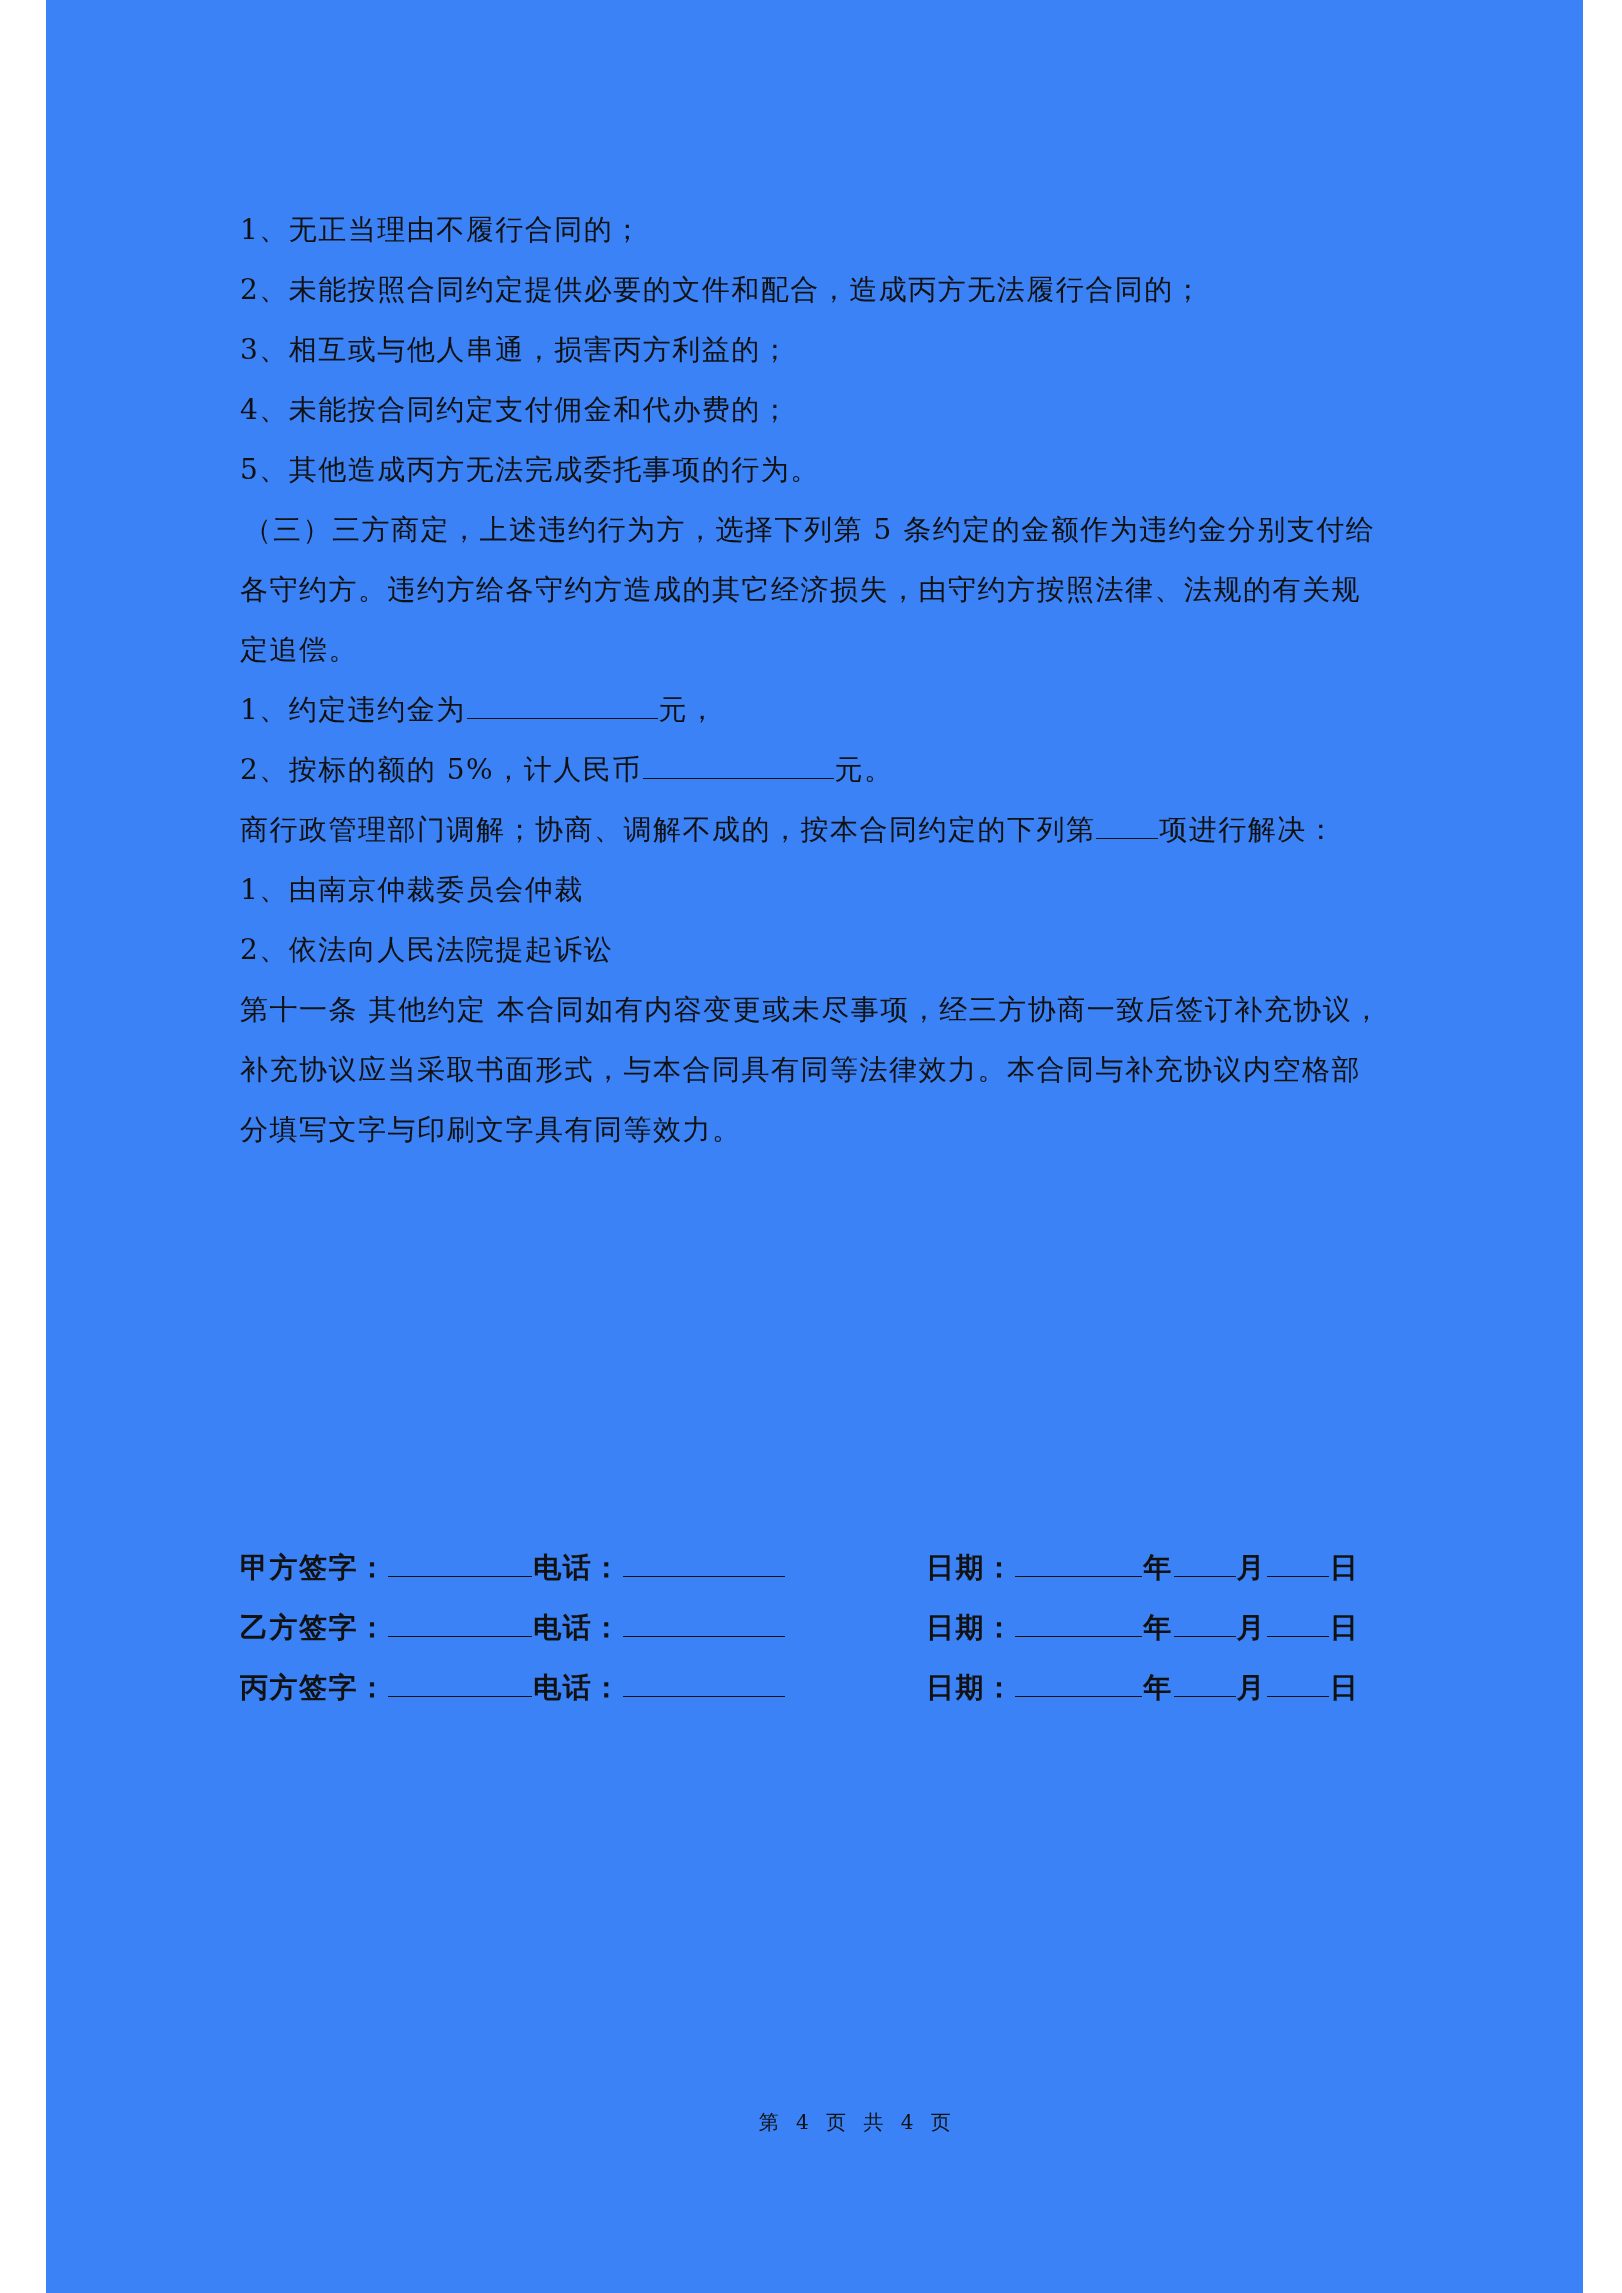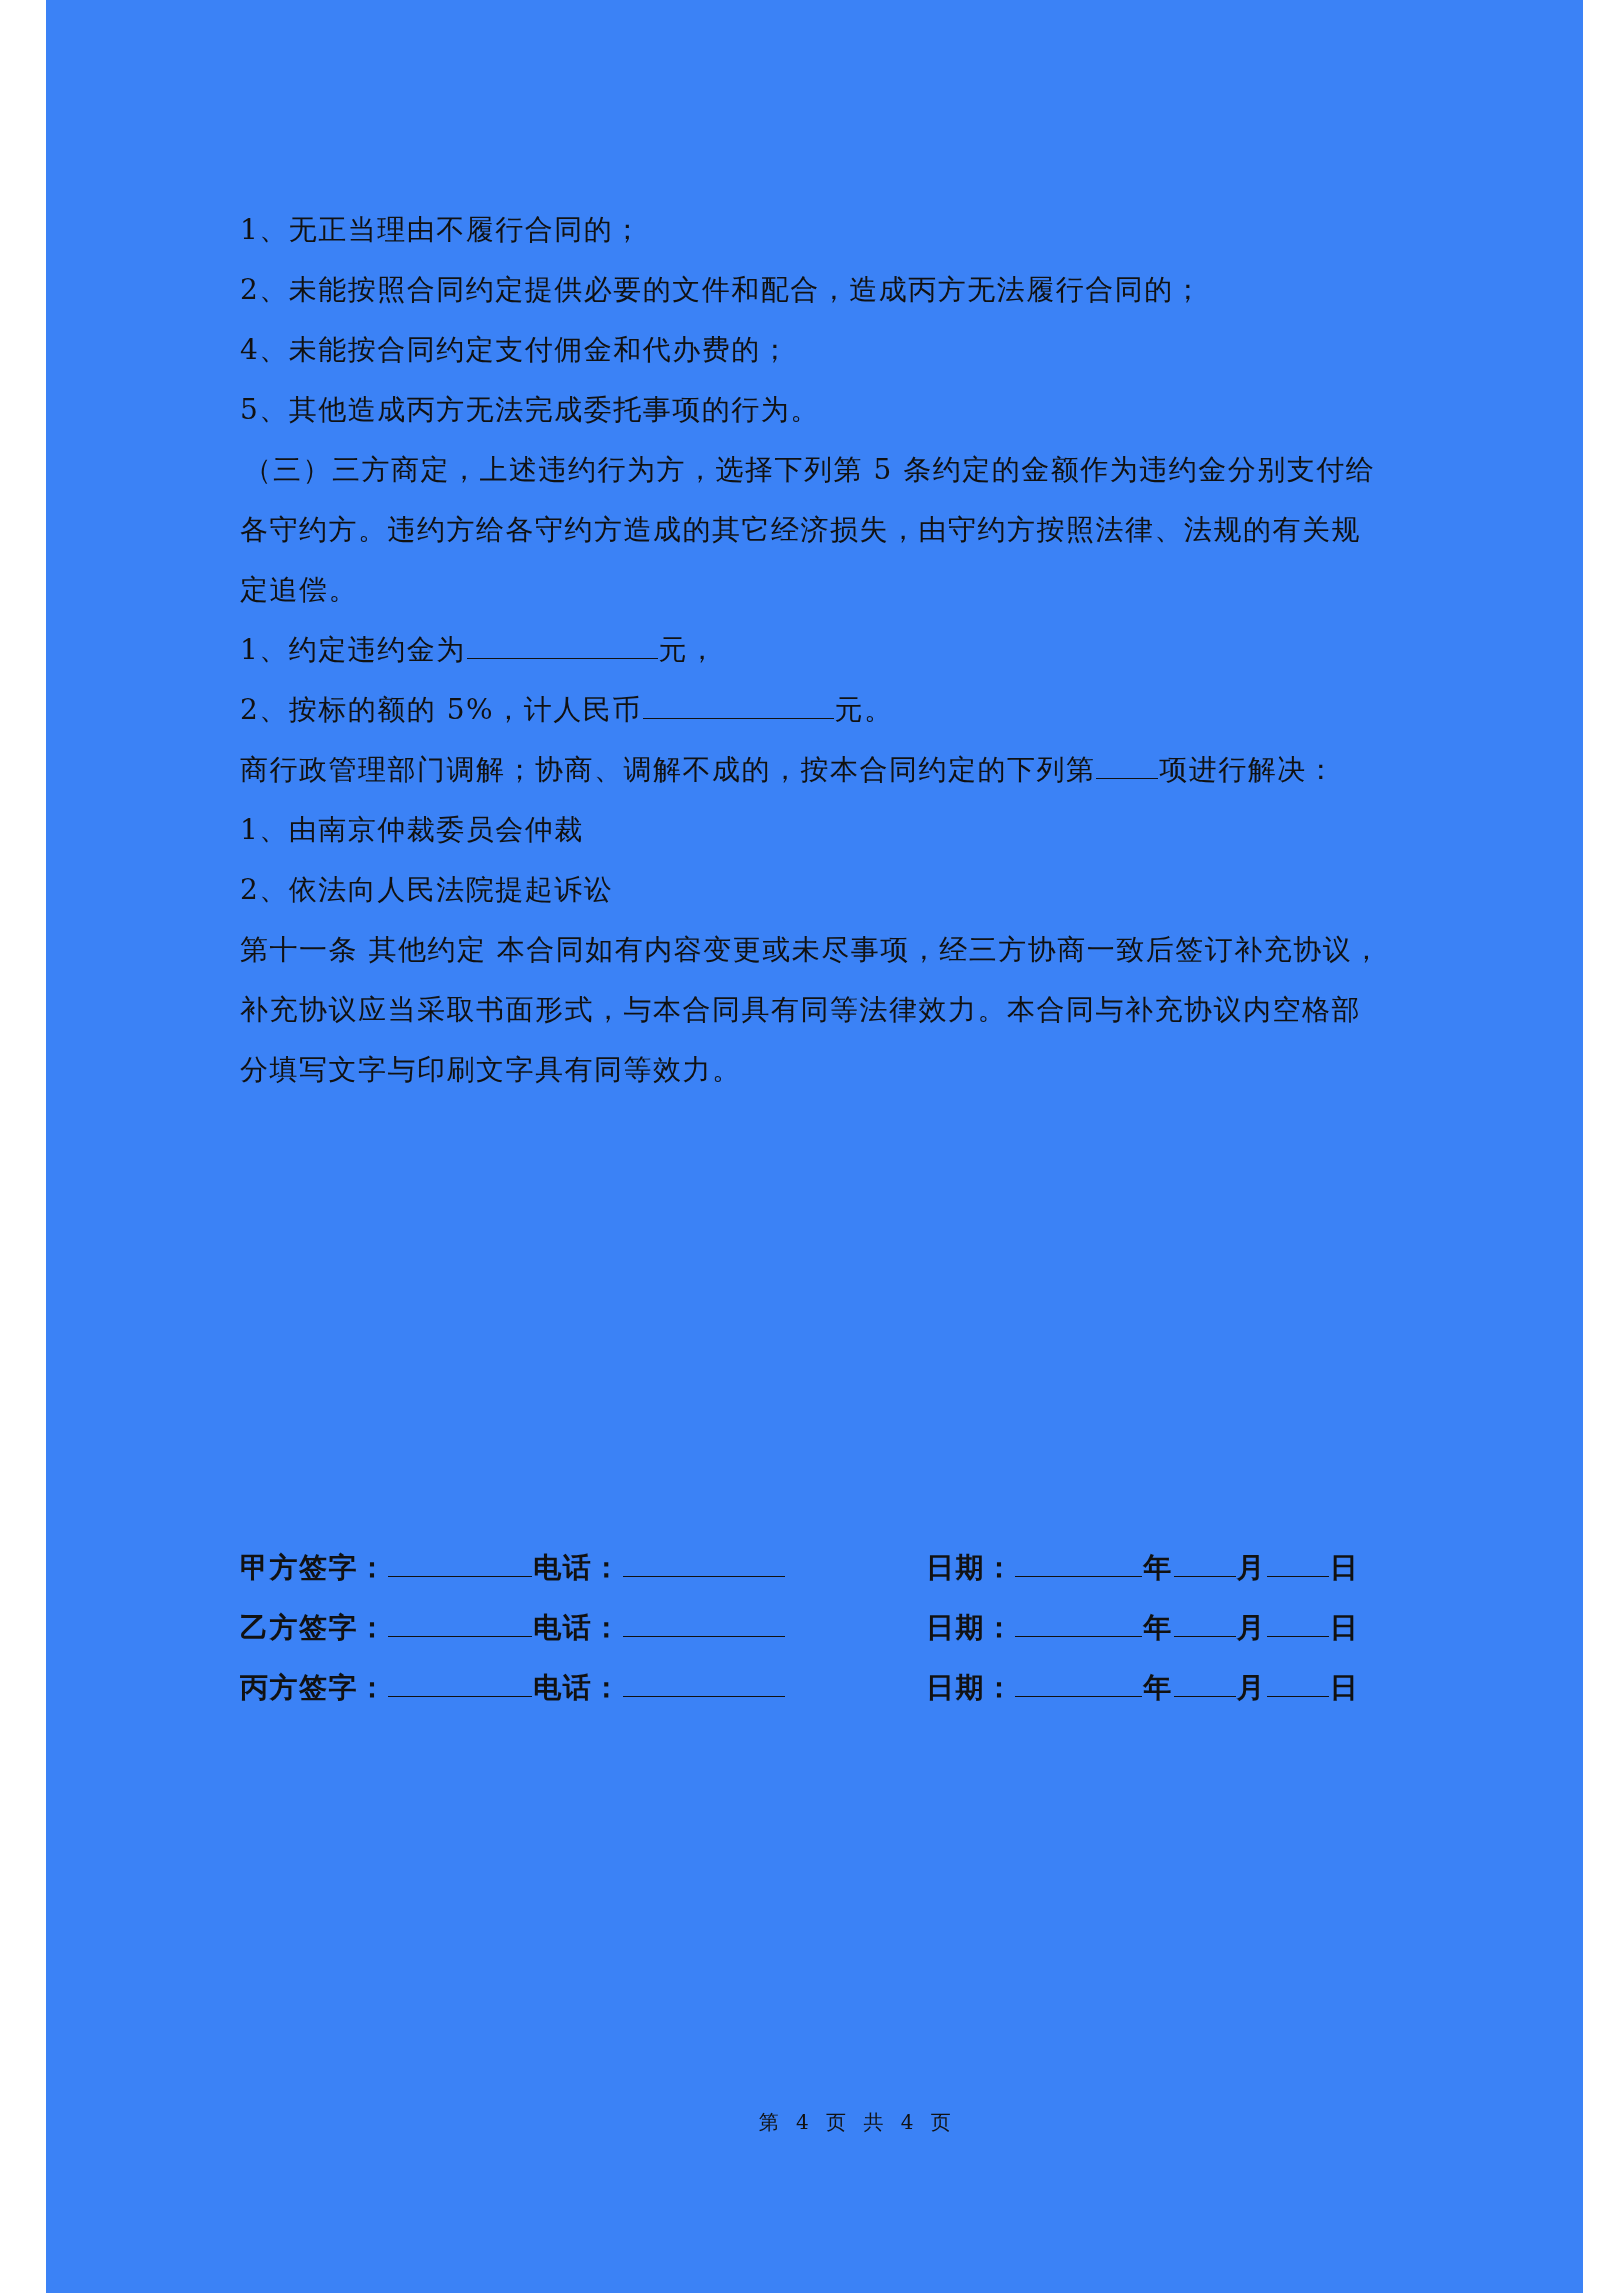--- a/index.html
+++ b/index.html
@@ -38,20 +38,21 @@
   }
 </style>
 </head>
 <body>
 
 <div class="page">
 
   <div class="body-text">
     <div class="line">1、无正当理由不履行合同的；</div>
     <div class="line">2、未能按照合同约定提供必要的文件和配合，造成丙方无法履行合同的；</div>
+    <div class="line">3、相互或与他人串通，损害丙方利益的；</div>
     <div class="line">4、未能按合同约定支付佣金和代办费的；</div>
     <div class="line">5、其他造成丙方无法完成委托事项的行为。</div>
 
     <div class="line indent-paren">（三）三方商定，上述违约行为方，选择下列第 5 条约定的金额作为违约金分别支付给</div>
     <div class="line">各守约方。违约方给各守约方造成的其它经济损失，由守约方按照法律、法规的有关规</div>
     <div class="line">定追偿。</div>
 
     <div class="line">
       <span>1、约定违约金为</span><span class="blank b-long"></span><span>元，</span>
     </div>

